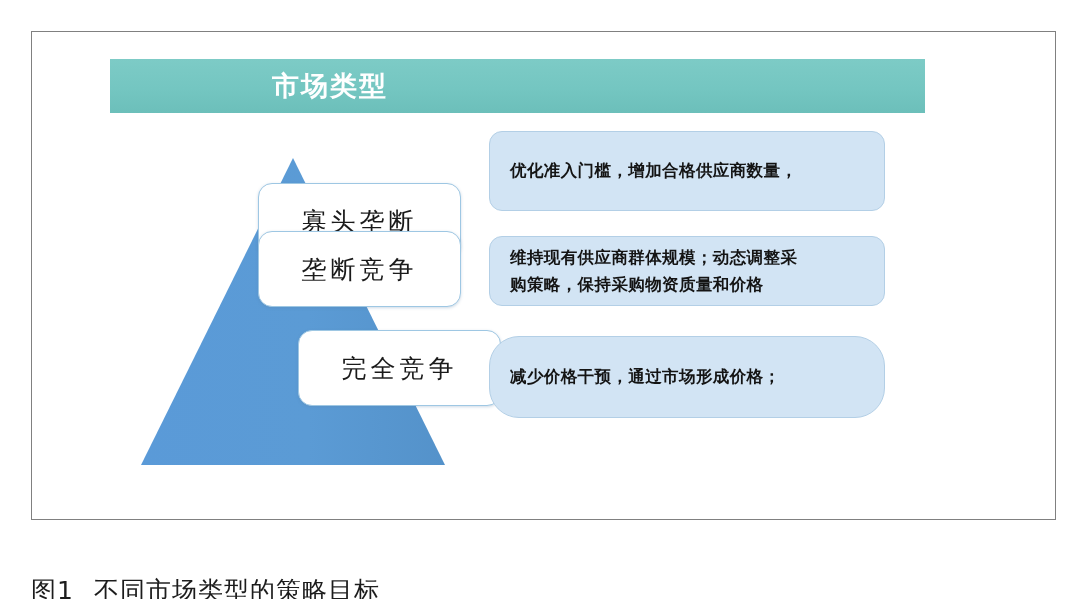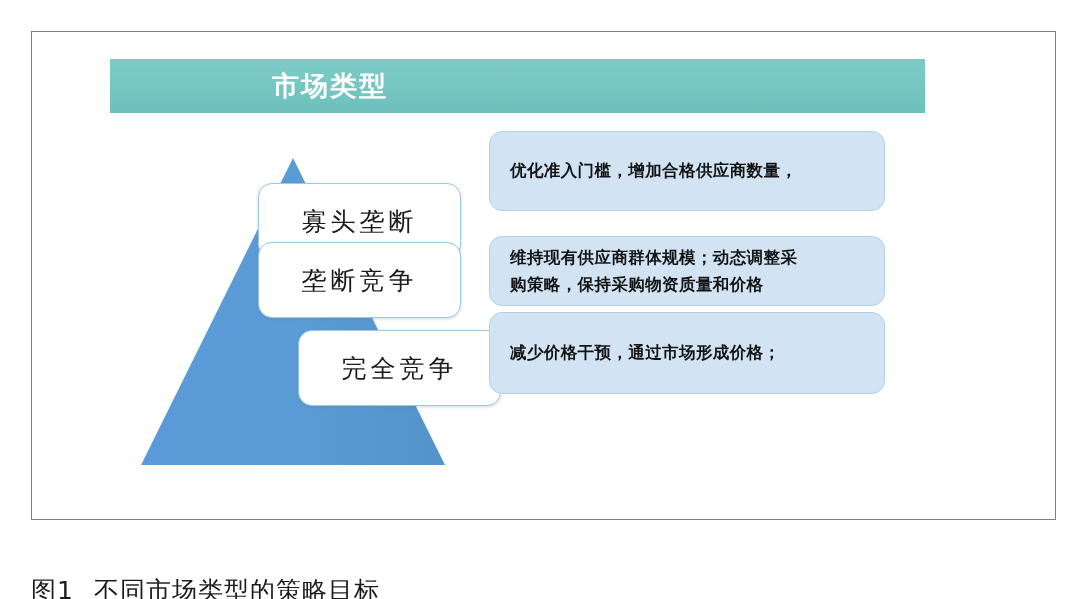--- a/index.html
+++ b/index.html
@@ -89,40 +89,40 @@
     justify-content: center;
   }
   .market-box-label {
     font-size: 25px;
     color: #1a1a1a;
     letter-spacing: 4px;
     white-space: nowrap;
     font-family: "DejaVu Serif", "Liberation Serif", serif;
   }
   #market-box-0 { top: 143px; margin-top: 40px; }
-  #market-box-1 { top: 242px; }
+  #market-box-1 { top: 231px; }
   #market-box-2 { top: 330px; margin-left: 40px; }
 
   
   .strategy-box {
     position: absolute;
     left: 489px;
     width: 396px;
     height: 78px;
     box-sizing: border-box;
     background: #d2e4f4;
     border: 1.2px solid #b3cfe6;
     border-radius: 13px;
     display: flex;
     align-items: center;
     padding: 0 20px;
   }
   #strategy-box-0 { top: 131px; height: 80px; text-align: right; }
   #strategy-box-1 { top: 236px; height: 70px; }
-  #strategy-box-2 { top: 312px; height: 82px; }
+  #strategy-box-2 { top: 336px; height: 82px; border-radius: 30px; }
   .strategy-text {
     font-size: 16.5px;
     line-height: 1.65;
     color: #141414;
     font-weight: bold;
     letter-spacing: 0.4px;
     font-family: "DejaVu Sans", "Liberation Sans", sans-serif;
   }
 
   

